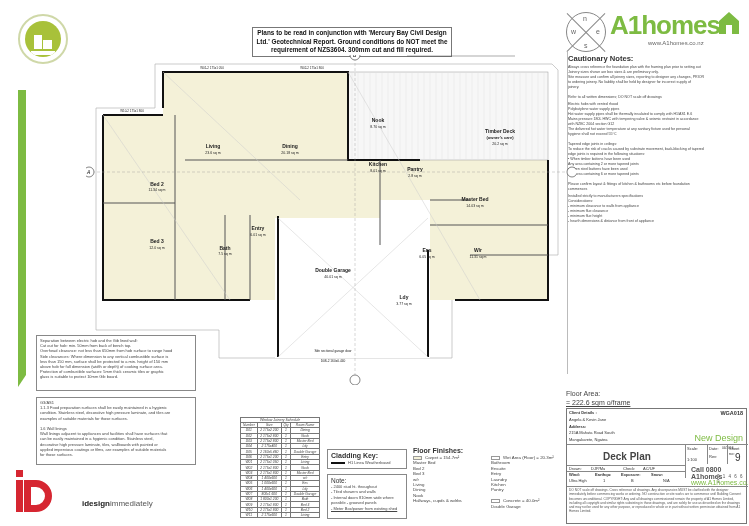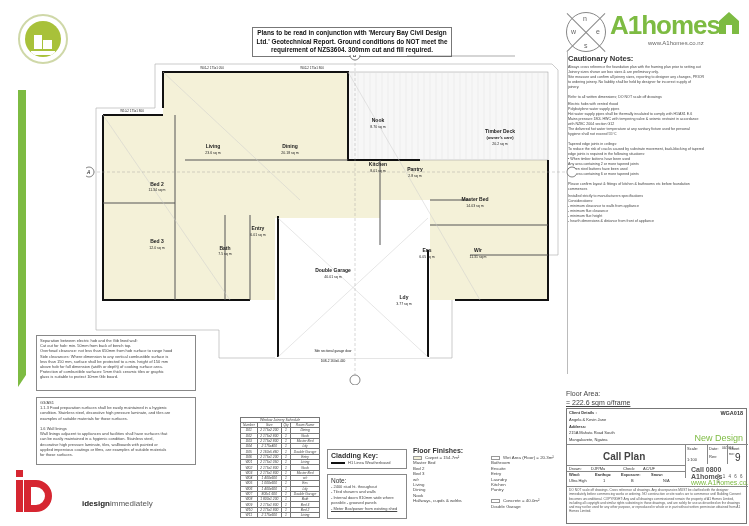--- a/index.html
+++ b/index.html
@@ -478,21 +478,21 @@
 <div class="abs tb">
   <div class="cell" style="left:2px;top:1px;font-weight:bold;">Client Details :</div>
   <div class="cell" style="right:3px;top:1px;font-weight:bold;font-size:5.5px;">WGA018</div>
   <div class="cell" style="left:2px;top:8px;">Angela &amp; Kevin Jane</div>
   <div class="cell" style="left:2px;top:15px;font-weight:bold;">Address:</div>
   <div class="cell" style="left:2px;top:21px;">215A Mahuta Road South</div>
   <div class="cell" style="left:2px;top:28px;">Mangakarete, Ngatea</div>
   <div class="cell" style="right:3px;top:24px;font-size:9px;color:#7dbb42;">New Design</div>
   <div class="ln" style="left:0;top:35px;width:181px;height:0.8px;"></div>
 
-  <div class="cell" style="left:36px;top:42px;font-size:10px;font-weight:bold;color:#444;">Call Plan</div>
+  <div class="cell" style="left:36px;top:42px;font-size:10px;font-weight:bold;color:#444;">Deck Plan</div>
   <div class="ln" style="left:118px;top:35px;width:0.8px;height:34px;"></div>
   <div class="cell" style="left:120px;top:37px;">Scale:</div>
   <div class="cell" style="left:120px;top:48px;">1:100</div>
   <div class="ln" style="left:140px;top:35px;width:0.8px;height:20px;"></div>
   <div class="cell" style="left:142px;top:37px;">Date:</div>
   <div class="cell" style="left:155px;top:37px;font-size:3.2px;">04/2016</div>
   <div class="cell" style="left:142px;top:45px;">Rev:</div>
   <div class="ln" style="left:160px;top:35px;width:0.8px;height:20px;"></div>
   <div class="cell" style="left:162px;top:37px;">Sheet no:</div>
   <div class="cell" style="left:168px;top:43px;font-size:10px;">9</div>

